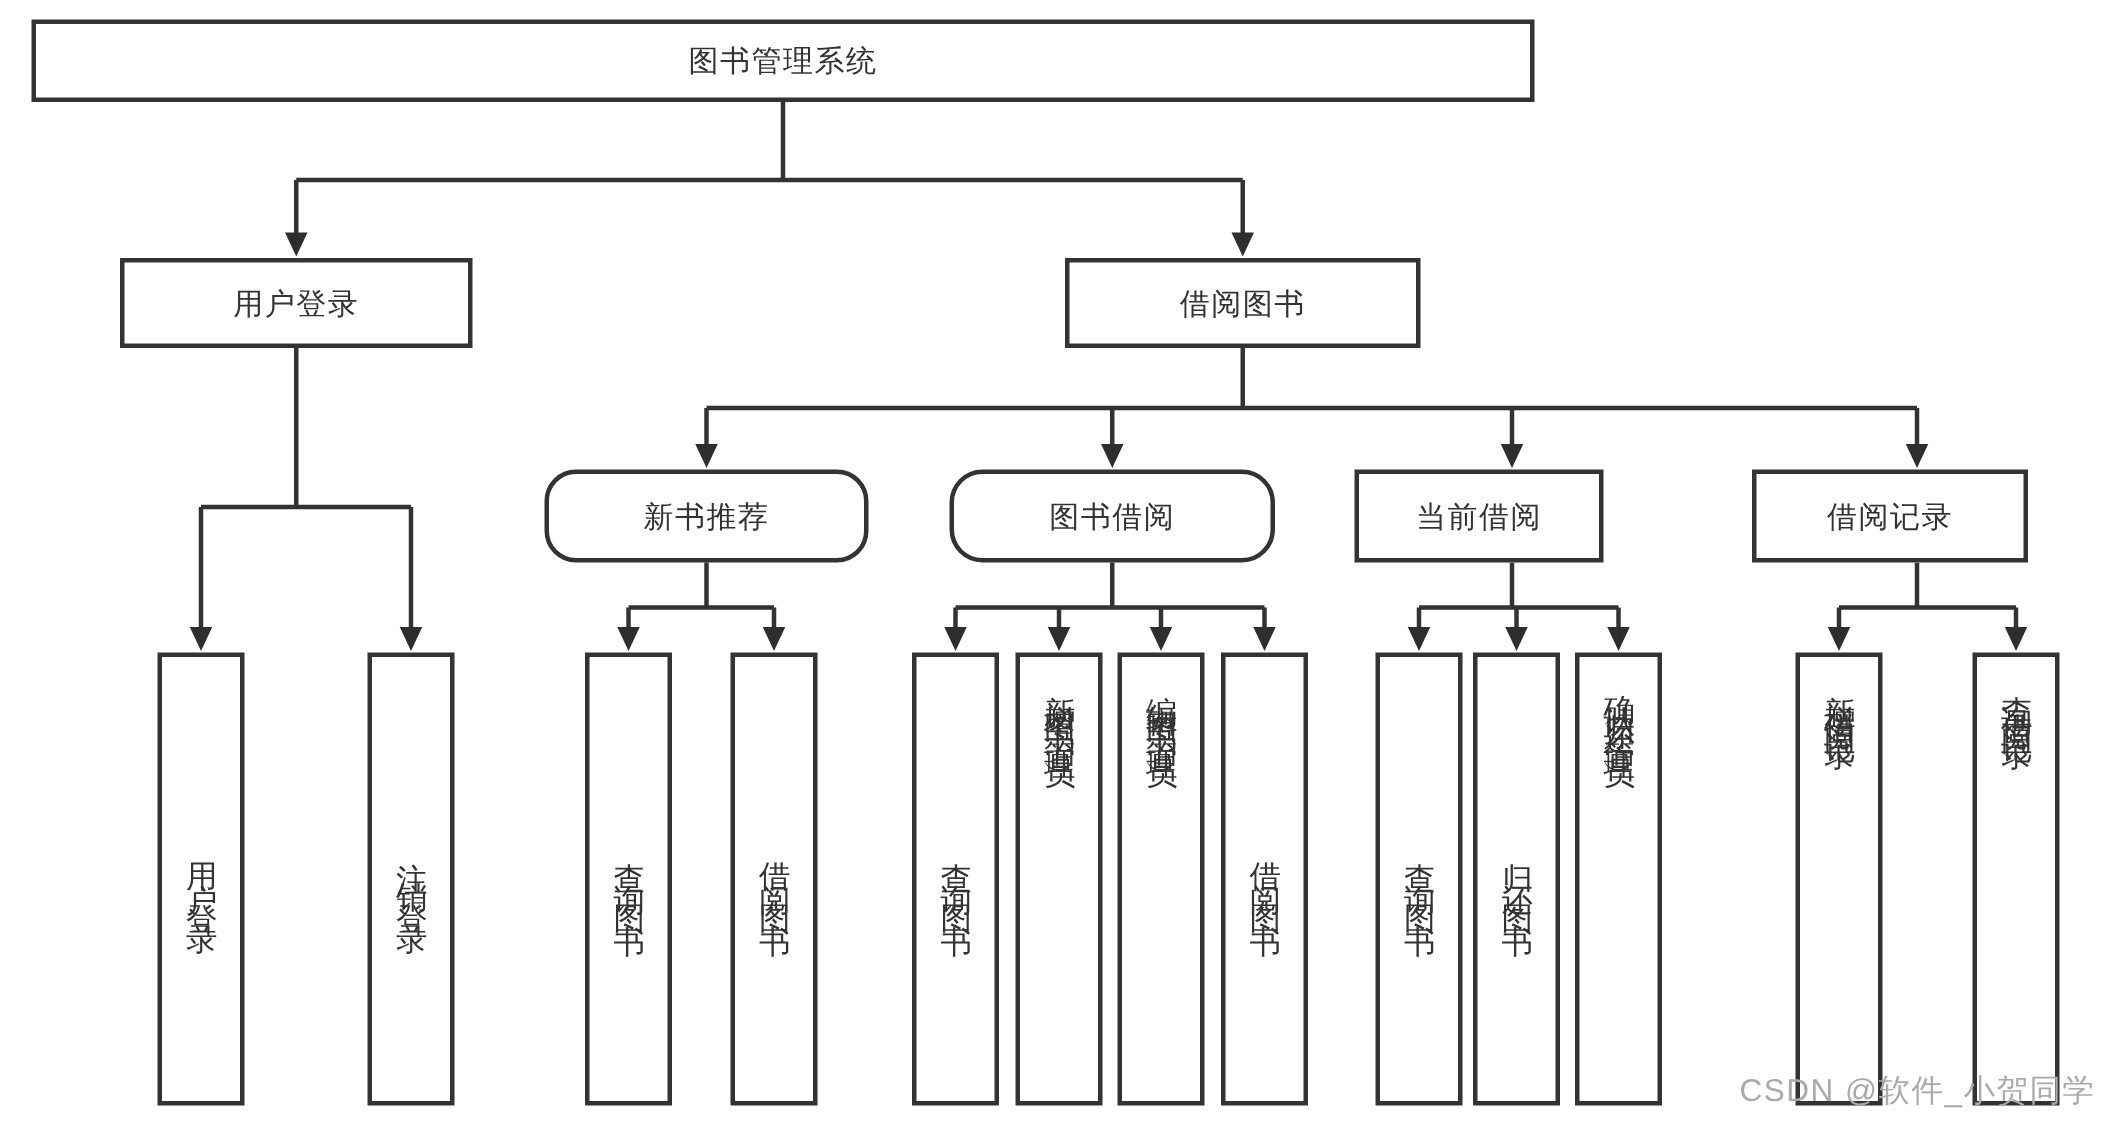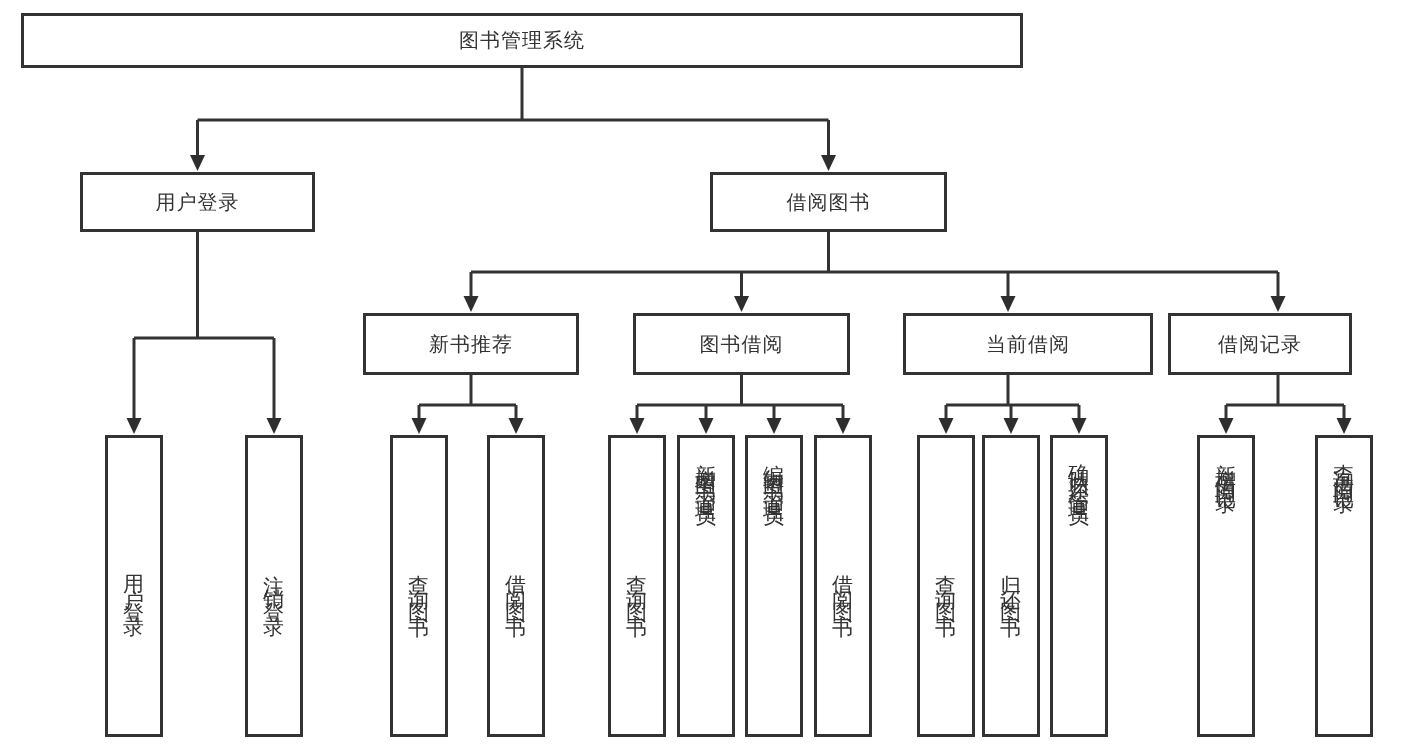--- a/index.html
+++ b/index.html
@@ -34,23 +34,23 @@
     letter-spacing:14px;
     line-height:1;
   }
   .leaf.long{align-items:flex-start;}
   .leaf.long .vtext{letter-spacing:6px;padding-top:9px;}
   
   .n-root{left:21px;top:13px;width:1002px;height:55px;}
   .n-user-login{left:80px;top:172px;width:235px;height:60px;}
   .n-book-mgmt{left:710px;top:172px;width:237px;height:60px;}
   .n-l3{top:313px;height:62px;}
-  .n-newbook{left:363px;width:216px;}
-  .n-borrow{left:633px;width:217px;}
-  .n-current{left:903px;width:250px;}
+  .n-newbook{left:363px;width:216px;border-radius:21px;}
+  .n-borrow{left:633px;width:217px;border-radius:22px;}
+  .n-current{left:903px;width:166px;}
   .n-records{left:1168px;width:184px;}
   .lf1{left:105px;}  .lf2{left:245px;}
   .lf3{left:390px;}  .lf4{left:487px;}
   .lf5{left:608px;}  .lf6{left:677px;}
   .lf7{left:745px;}  .lf8{left:814px;}
   .lf9{left:917px;}  .lf10{left:982px;} .lf11{left:1050px;}
   .lf12{left:1197px;} .lf13{left:1315px;}
   .watermark{
     position:absolute;
     right:8px;bottom:6px;
@@ -192,13 +192,14 @@
     <span class="vtext">确认归还（管理员）</span>
   </div>
 
   <div class="node leaf long lf12">
     <span class="vtext">新增借阅记录</span>
   </div>
   <div class="node leaf long lf13">
     <span class="vtext">查询借阅记录</span>
   </div>
 
+  <div class="watermark">CSDN @软件_小贺同学</div>
 </div>
 
 </body></html>

